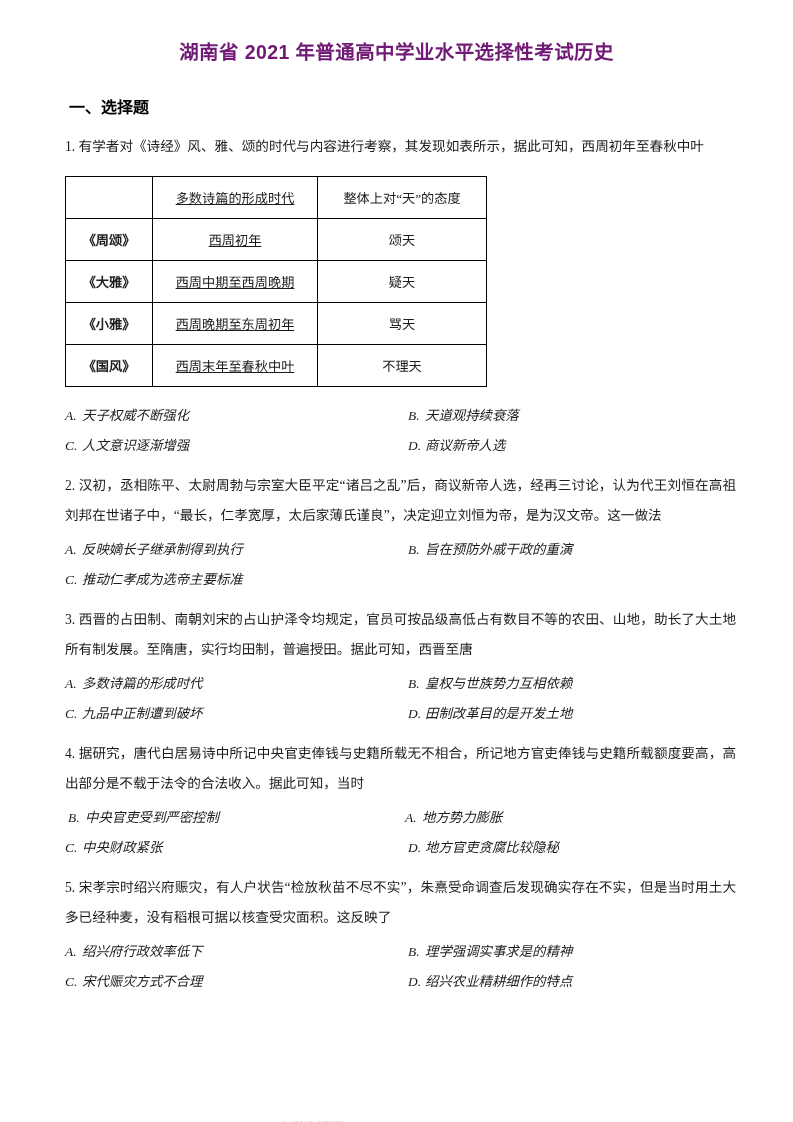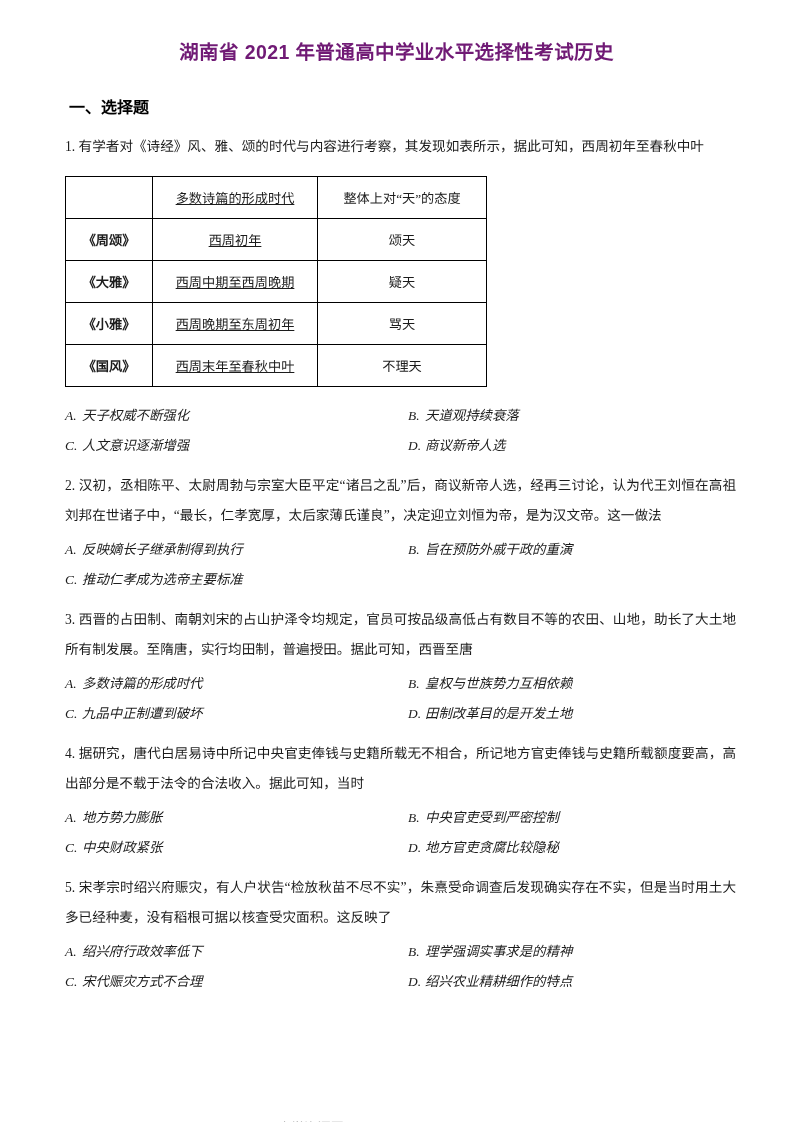--- a/index.html
+++ b/index.html
@@ -196,22 +196,22 @@
       <div class="opt col-a"><span class="lab">A.</span><span>多数诗篇的形成时代</span></div>
       <div class="opt col-b"><span class="lab">B.</span><span>皇权与世族势力互相依赖</span></div>
       <div class="opt col-a"><span class="lab">C.</span><span>九品中正制遭到破坏</span></div>
       <div class="opt col-b"><span class="lab">D.</span><span>田制改革目的是开发土地</span></div>
     </div>
   </div>
 
   <div class="q-block">
     <p class="q-stem"><span class="qnum">4.</span> <span>据研究，唐代白居易诗中所记中央官吏俸钱与史籍所载无不相合，所记地方官吏俸钱与史籍所载额度要高，高出部分是不载于法令的合法收入。据此可知，当时</span></p>
     <div class="options">
+      <div class="opt col-b"><span class="lab">B.</span><span>中央官吏受到严密控制</span></div>
       <div class="opt col-a"><span class="lab">A.</span><span>地方势力膨胀</span></div>
-      <div class="opt col-b"><span class="lab">B.</span><span>中央官吏受到严密控制</span></div>
       <div class="opt col-a"><span class="lab">C.</span><span>中央财政紧张</span></div>
       <div class="opt col-b"><span class="lab">D.</span><span>地方官吏贪腐比较隐秘</span></div>
     </div>
   </div>
 
   <div class="q-block">
     <p class="q-stem"><span class="qnum">5.</span> <span>宋孝宗时绍兴府赈灾，有人户状告“检放秋苗不尽不实”，朱熹受命调查后发现确实存在不实，但是当时用土大多已经种麦，没有稻根可据以核查受灾面积。这反映了</span></p>
     <div class="options">
       <div class="opt col-a"><span class="lab">A.</span><span>绍兴府行政效率低下</span></div>
       <div class="opt col-b"><span class="lab">B.</span><span>理学强调实事求是的精神</span></div>

